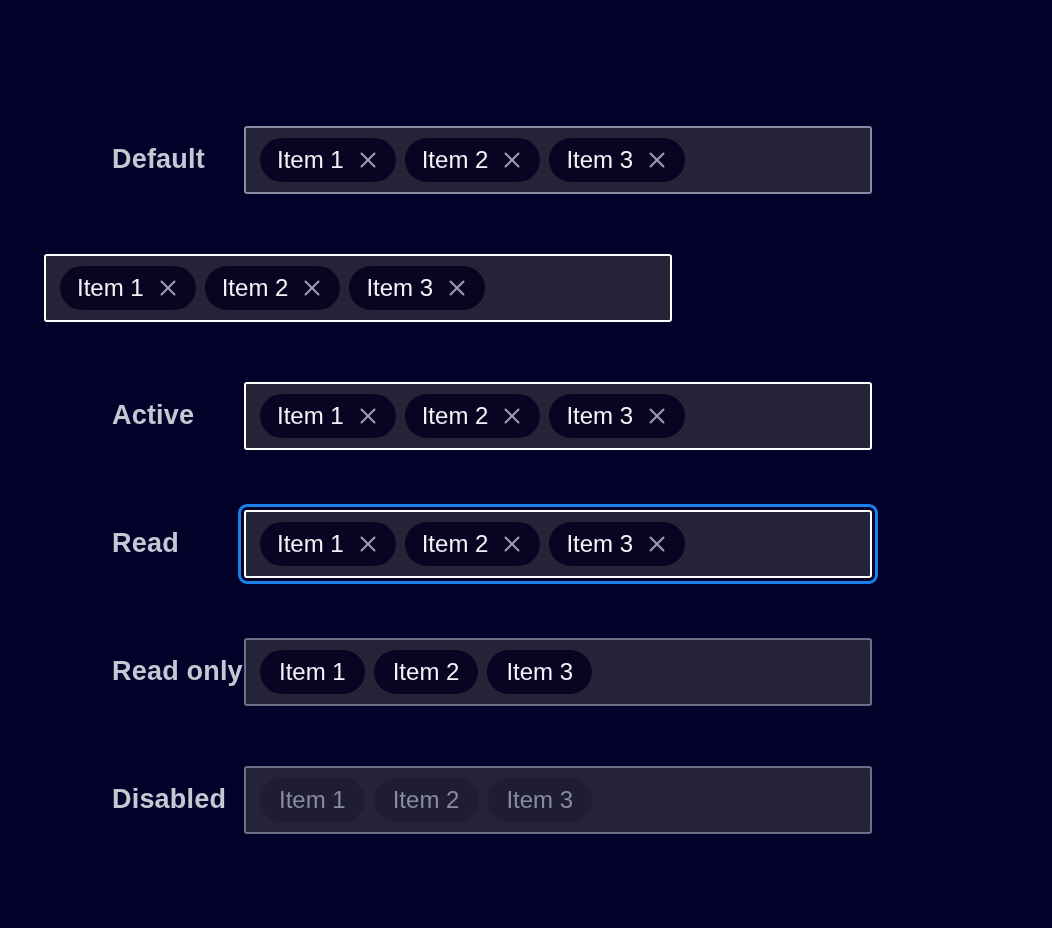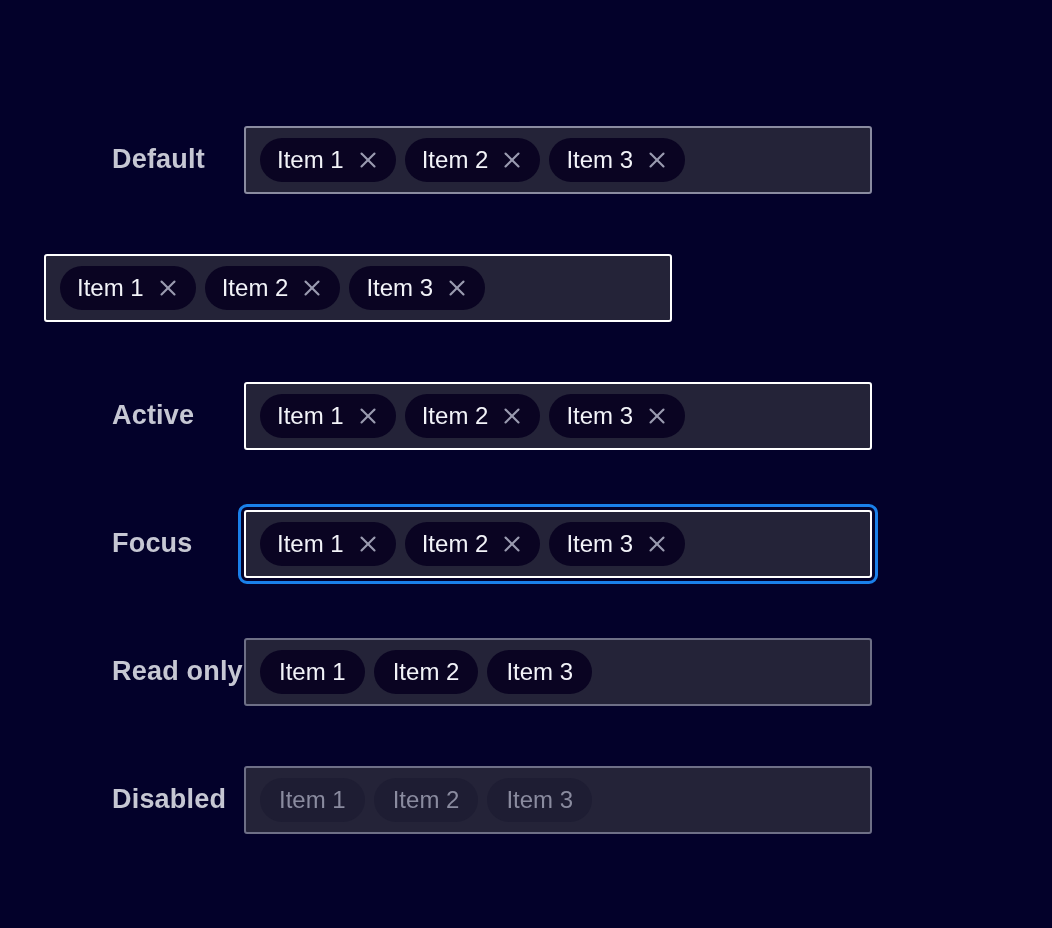--- a/index.html
+++ b/index.html
@@ -224,21 +224,21 @@
               <svg viewBox="0 0 22 22" aria-hidden="true">
                 <line x1="4.5" y1="4.5" x2="17.5" y2="17.5"></line>
                 <line x1="17.5" y1="4.5" x2="4.5" y2="17.5"></line>
               </svg>
             </span>
           </span>
         </div>
       </div>
     </div>
     <div class="state-row">
-      <div class="state-label">Focus</div>
+      <div class="state-label">Read</div>
       <div class="field-wrap has-focus-ring">
         <div class="chip-field is-focus">
           <span class="chip">
             <span class="chip-label">Item 1</span>
             <span class="chip-remove">
               <svg viewBox="0 0 22 22" aria-hidden="true">
                 <line x1="4.5" y1="4.5" x2="17.5" y2="17.5"></line>
                 <line x1="17.5" y1="4.5" x2="4.5" y2="17.5"></line>
               </svg>
             </span>

